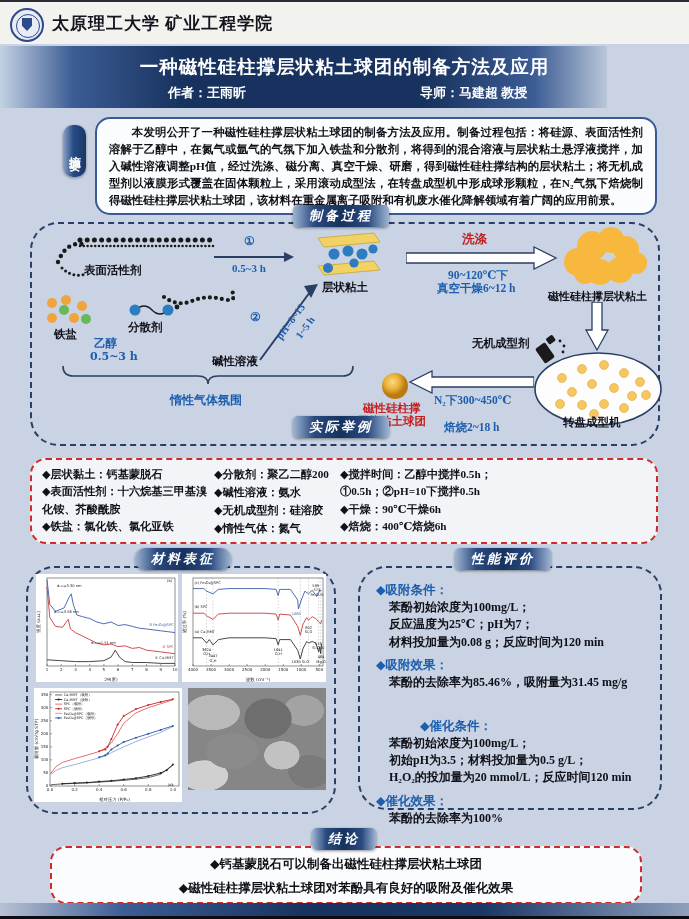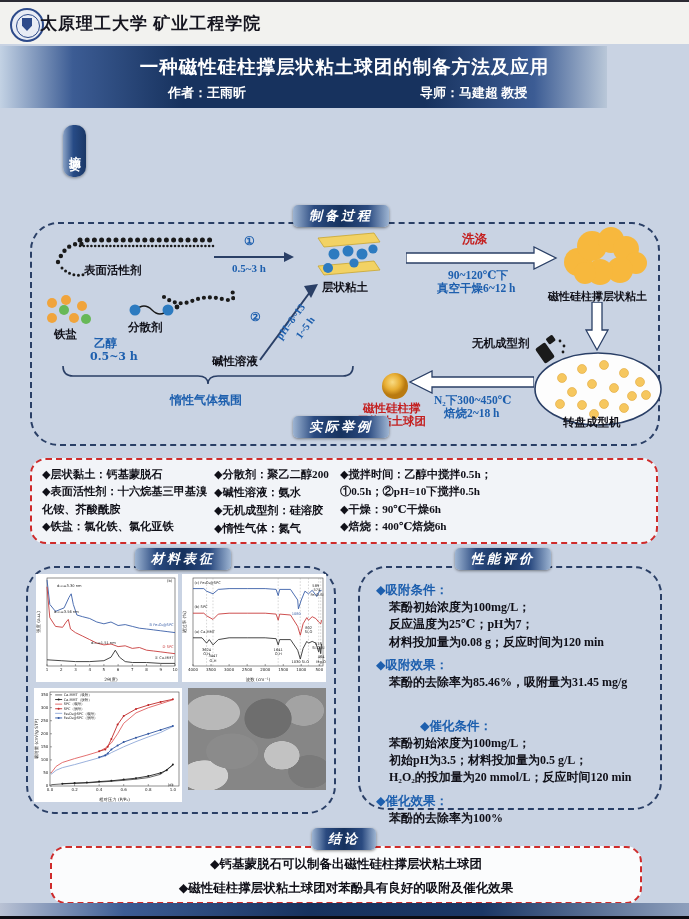--- a/index.html
+++ b/index.html
@@ -25,31 +25,34 @@
 
 <div id="poster">
 
   <div class="abs" style="left:0;top:0;width:689px;height:2px;background:#2b2b33;"></div>
 
   <div class="abs" style="left:0;top:2px;width:689px;height:42px;background:#f2f2ef;">
     <div class="abs" style="left:10px;top:6px;width:30px;height:30px;border-radius:50%;border:2px solid #2d4a8a;background:#e8ecf5;">
       <div class="abs" style="left:4px;top:4px;width:22px;height:22px;border-radius:50%;border:1.5px solid #2d4a8a;"></div>
       <div class="abs" style="left:10px;top:8px;width:10px;height:13px;background:#2d4a8a;clip-path:polygon(0 0,100% 0,100% 60%,50% 100%,0 60%);"></div>
     </div>
-    <div class="abs b" style="left:40px;top:10px;font-size:17px;color:#15151f;letter-spacing:1px;">太原理工大学 矿业工程学院</div>
+    <div class="abs b" style="left:52px;top:10px;font-size:17px;color:#15151f;letter-spacing:1px;">太原理工大学 矿业工程学院</div>
   </div>
 
   <div class="abs" style="left:0;top:46px;width:607px;height:62px;background:linear-gradient(90deg,#c3d2e4 0%,#3c5c94 12%,#17325e 30%,#17325e 70%,#3c5c94 88%,#b9c7d8 100%);">
     <div class="abs b" style="left:0;top:8px;width:689px;text-align:center;font-size:18.5px;color:#ffffff;letter-spacing:1px;">一种磁性硅柱撑层状粘土球团的制备方法及应用</div>
     <div class="abs b" style="left:168px;top:38px;font-size:13px;color:#ffffff;">作者：王雨昕</div>
     <div class="abs b" style="left:420px;top:38px;font-size:13px;color:#ffffff;">导师：马建超 教授</div>
   </div>
 
   <div class="abs" style="left:63px;top:125px;width:23px;height:52px;border-radius:10px;background:linear-gradient(90deg,#8ba3c6,#274b86 45%,#1a3766);box-shadow:0 1px 3px rgba(0,0,0,.4);
               color:#fff;font-weight:bold;font-size:12px;writing-mode:vertical-rl;text-align:center;letter-spacing:5px;line-height:23px;">摘要</div>
+  <div class="abs" style="left:95px;top:117px;width:558px;height:94px;background:#fbfcfe;border:2px solid #3a5a96;border-radius:15px;">
+    <div style="padding:5px 12px;font-size:11.4px;font-weight:bold;color:#101018;line-height:1.5;text-align:justify;text-indent:2em;">本发明公开了一种磁性硅柱撑层状粘土球团的制备方法及应用。制备过程包括：将硅源、表面活性剂溶解于乙醇中，在氮气或氩气的气氛下加入铁盐和分散剂，将得到的混合溶液与层状粘土悬浮液搅拌，加入碱性溶液调整pH值，经过洗涤、磁分离、真空干燥、研磨，得到磁性硅柱撑结构的层状粘土；将无机成型剂以液膜形式覆盖在固体颗粒上，采用滚动成型法，在转盘成型机中形成球形颗粒，在N₂气氛下焙烧制得磁性硅柱撑层状粘土球团，该材料在重金属离子吸附和有机废水催化降解领域有着广阔的应用前景。</div>
+  </div>
 
   <div class="pill" style="left:293px;top:205px;">制备过程</div>
   <div class="dashbox" style="left:30px;top:222px;width:626px;height:220px;"></div>
 
   <svg class="abs" style="left:52px;top:228px;" width="170" height="60">
     <path d="M28,12 H162" stroke="#1a1a1a" stroke-width="5" stroke-dasharray="0,7.2" stroke-linecap="round" fill="none"></path>
     <path d="M28,18 H162" stroke="#1a1a1a" stroke-width="2.6" stroke-dasharray="0,3.8" stroke-linecap="round" fill="none"></path>
     <path d="M6,34 Q14,14 30,16" stroke="#1a1a1a" stroke-width="4.4" stroke-dasharray="0,6.4" stroke-linecap="round" fill="none"></path>
     <path d="M10,40 q10,10 24,6" stroke="#1a1a1a" stroke-width="3" stroke-dasharray="0,4.6" stroke-linecap="round" fill="none"></path>
   </svg>
@@ -166,21 +169,21 @@
         <circle cx="114" cy="45" r="4.5"></circle>
         <circle cx="62" cy="64" r="4.5"></circle>
     </g>
   </svg>
   <div class="lbl blk" style="left:563px;top:415px;font-size:11.5px;">转盘成型机</div>
 
   <svg class="abs" style="left:408px;top:370px;" width="126" height="24">
     <polygon points="126,7 24,7 24,1 2,12 24,23 24,17 126,17" fill="#ffffff" stroke="#2a3f66" stroke-width="1.3"></polygon>
   </svg>
   <div class="lbl blue" style="left:434px;top:393px;font-size:11.5px;">N₂下300~450℃</div>
-  <div class="lbl blue" style="left:444px;top:406px;font-size:11.5px;">焙烧2~18 h</div>
+  <div class="lbl blue" style="left:444px;top:420px;font-size:11.5px;">焙烧2~18 h</div>
 
   <svg class="abs" style="left:381px;top:372px;" width="28" height="28">
     <defs>
         <radialGradient id="gold" cx="40%" cy="35%">
           <stop offset="0%" stop-color="#f9dc84"></stop>
           <stop offset="60%" stop-color="#e8ae33"></stop>
           <stop offset="100%" stop-color="#b97a10"></stop>
         </radialGradient>
       </defs>
     <circle cx="14" cy="14" r="13" fill="url(#gold)"></circle>
@@ -200,21 +203,21 @@
     <div>◆碱性溶液：氨水</div>
     <div>◆无机成型剂：硅溶胶</div>
     <div>◆惰性气体：氮气</div>
   </div>
   <div class="abs b blk" style="left:340px;top:466px;width:190px;font-size:11.2px;line-height:1.55;">
     <div>◆搅拌时间：乙醇中搅拌0.5h；①0.5h；②pH=10下搅拌0.5h</div>
     <div>◆干燥：90℃干燥6h</div>
     <div>◆焙烧：400℃焙烧6h</div>
   </div>
 
-  <div class="pill" style="left:135px;top:548px;">材料表征</div>
+  <div class="pill" style="left:135px;top:548px;border-radius:10px;">材料表征</div>
   <div class="dashbox" style="left:26px;top:566px;width:306px;height:244px;"></div>
   <svg class="abs" style="left:36px;top:574px;background:#fff;" width="142" height="108" viewBox="0 0 142 108">
       <rect x="11" y="4" width="128" height="88" fill="none" stroke="#444" stroke-width="0.6"></rect>
       <line x1="11" y1="92" x2="11" y2="90" stroke="#444" stroke-width="0.5"></line>
       <text x="11" y="97.2" font-size="4" text-anchor="middle" fill="#222">1</text>
       <line x1="25.22222222222222" y1="92" x2="25.22222222222222" y2="90" stroke="#444" stroke-width="0.5"></line>
       <text x="25.22222222222222" y="97.2" font-size="4" text-anchor="middle" fill="#222">2</text>
       <line x1="39.44444444444444" y1="92" x2="39.44444444444444" y2="90" stroke="#444" stroke-width="0.5"></line>
       <text x="39.44444444444444" y="97.2" font-size="4" text-anchor="middle" fill="#222">3</text>
       <line x1="53.666666666666664" y1="92" x2="53.666666666666664" y2="90" stroke="#444" stroke-width="0.5"></line>

